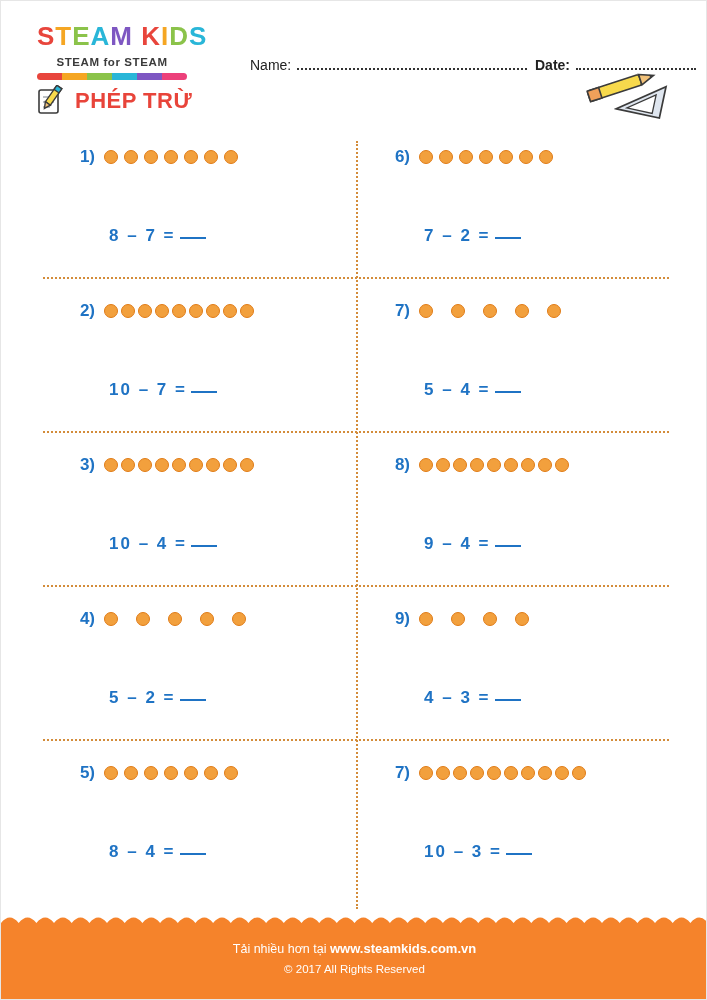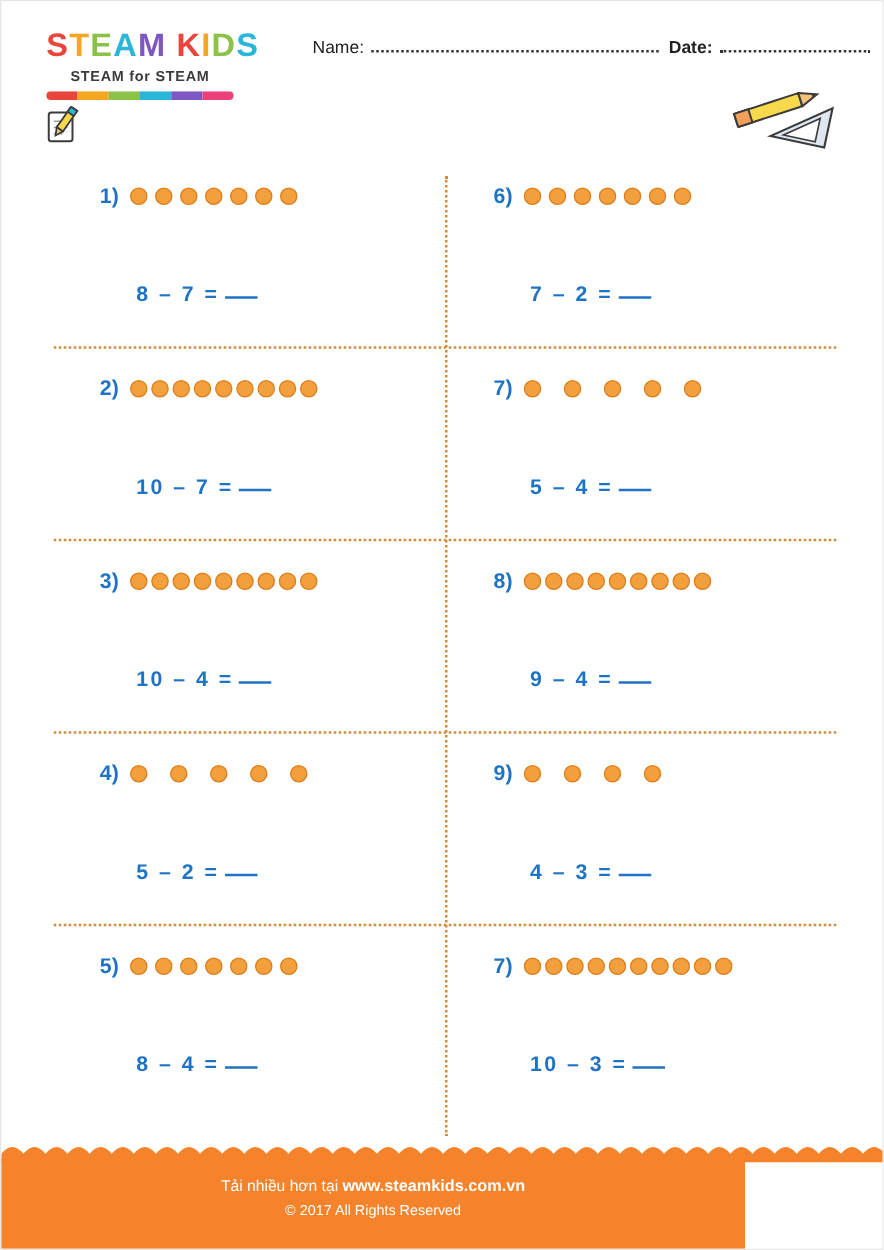--- a/index.html
+++ b/index.html
@@ -58,21 +58,21 @@
     width: 150px;
     height: 7px;
     border-radius: 4px;
     overflow: hidden;
     display: flex;
   }
   .logo-bars i { flex: 1 1 auto; height: 100%; display: block; }
 
   .name-line, .date-line {
     position: absolute;
-    top: 6px;
+    top: 34px;
     font-size: 14px;
     color: #222;
     display: flex;
     align-items: flex-end;
   }
   .name-line { left: 215px; }
   .date-line { left: 500px; font-weight: bold; }
   .field-label { white-space: nowrap; }
   .dotline {
     display: inline-block;
@@ -215,21 +215,21 @@
     margin-left: 4px;
     vertical-align: 2px;
     height: 12px;
   }
 
   
   .footer {
     position: absolute;
     left: 0;
     bottom: 0;
-    width: 595px;
+    width: 707px;
     height: 72px;
     background: #f5832b;
     color: #ffffff;
     text-align: center;
   }
   .footer-wave {
     position: absolute;
     top: -11px;
     left: 0;
     width: 707px;
@@ -298,20 +298,21 @@
         <line x1="8" y1="12" x2="19" y2="12" stroke="#9aa0a6" stroke-width="1.3"></line>
         <line x1="8" y1="17" x2="19" y2="17" stroke="#9aa0a6" stroke-width="1.3"></line>
         <line x1="8" y1="22" x2="15" y2="22" stroke="#9aa0a6" stroke-width="1.3"></line>
         <g transform="rotate(35 20 10)">
           <rect x="16" y="1" width="6" height="20" fill="#f7d94c" stroke="#3b3b3b" stroke-width="1.4"></rect>
           <rect x="16" y="1" width="6" height="5" fill="#29b6d8" stroke="#3b3b3b" stroke-width="1.4"></rect>
           <polygon points="16,21 22,21 19,27" fill="#f2c27a" stroke="#3b3b3b" stroke-width="1.4"></polygon>
         </g>
       </svg>
     </span>
+    <span class="title-text">PHÉP TRỪ</span>
   </div>
 
 
   <div class="grid" id="grid">
     <div class="vline"></div>
     <div class="hsep s0"></div>
     <div class="hsep s1"></div>
     <div class="hsep s2"></div>
     <div class="hsep s3"></div>
   <div class="row r0">

